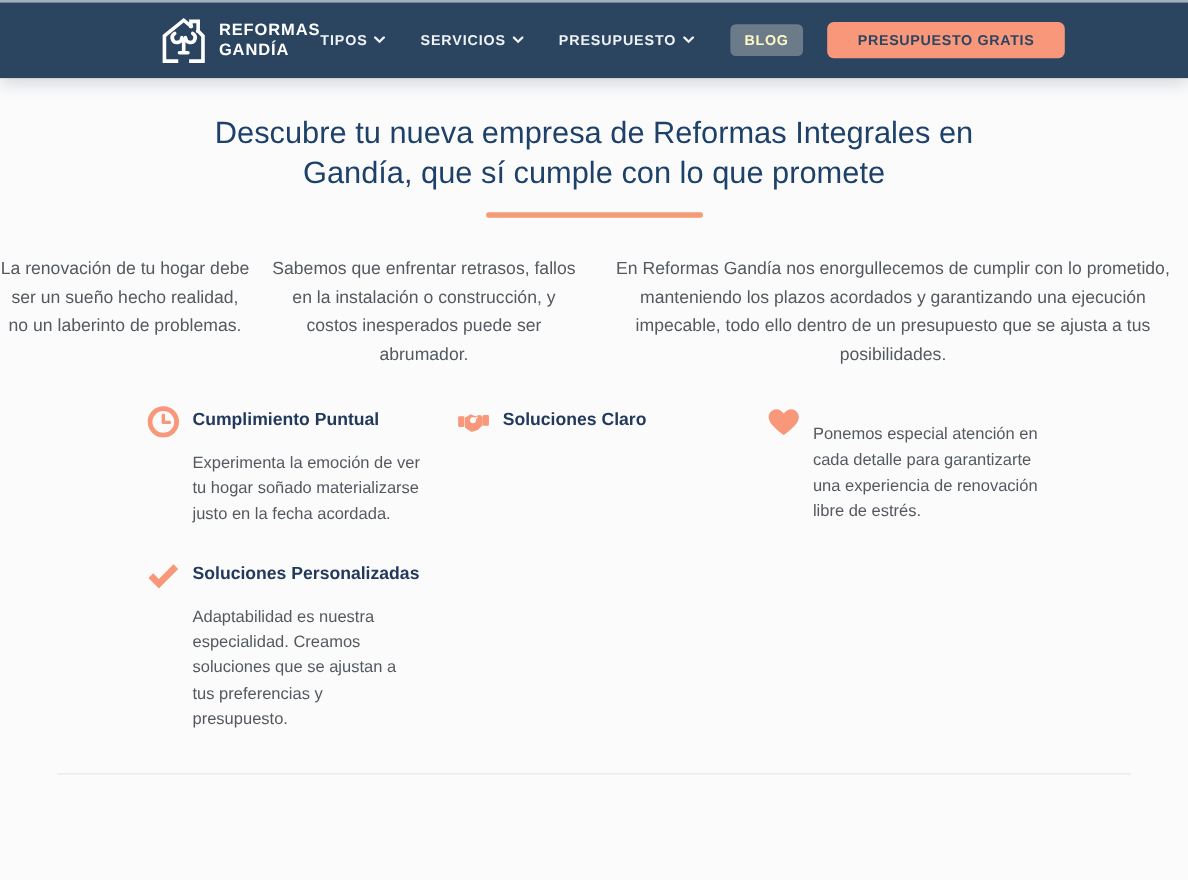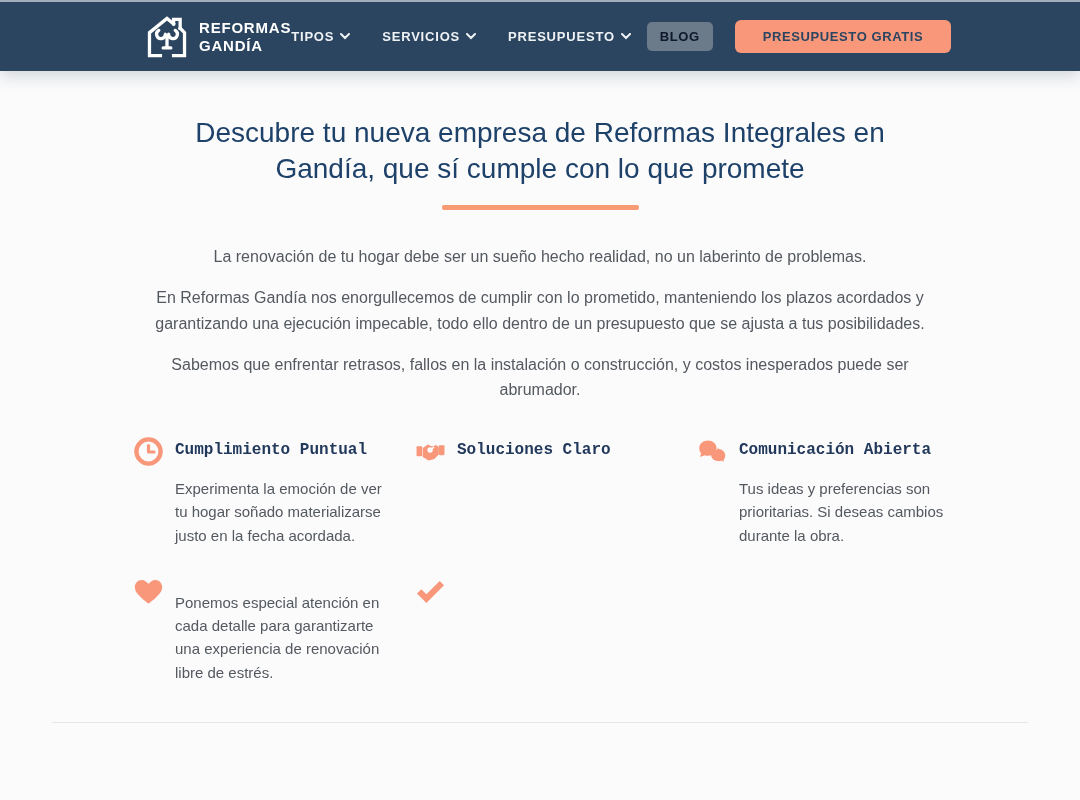--- a/index.html
+++ b/index.html
@@ -24,61 +24,60 @@
   .brand { display: flex; align-items: center; gap: 10px; cursor: pointer; }
   .brand-logo { width: 44px; height: 46px; display: block; }
   .brand-text { color: #ffffff; font-weight: bold; font-size: 15px; line-height: 1.15; letter-spacing: 0.8px; }
   .main-nav { margin-left: auto; display: flex; align-items: center; gap: 32px; }
   .nav-item {
     color: #eef2f5; font-size: 13px; font-weight: bold; letter-spacing: 0.8px;
     display: flex; align-items: center; gap: 6px; cursor: pointer; white-space: nowrap;
   }
   .chev { width: 10px; height: 7px; display: block; }
   .blog-btn {
-    margin-left: 16px; background: #6b7b8a; color: #0f172a;
+    margin-left: 33px; background: #6b7b8a; color: #fef9c3;
     font-size: 13px; font-weight: bold; letter-spacing: 0.6px;
     padding: 7px 13px; border-radius: 5px; border: none; cursor: pointer;
     font-family: inherit;
   }
   .cta-btn {
     margin-left: 22px; background: #f8977a; color: #2b4560;
     font-size: 13px; font-weight: bold; letter-spacing: 0.6px;
     padding: 9px 28px; border-radius: 6px; border: none; cursor: pointer;
     font-family: inherit; white-space: nowrap;
   }
 
   
   .hero { padding-top: 28px; text-align: center; }
   .hero-title {
-    max-width: 770px; margin: 16px auto;
+    max-width: 770px; margin: 4px auto;
     color: #1d4168; font-size: 28px; font-weight: 500; line-height: 1.3;
   }
   .title-underline {
     width: 197px; height: 5px; border-radius: 2px;
     background: #f79b74; margin: 17px auto 0 auto;
   }
-  .hero-paragraphs { margin-top: 34px; display: flex; flex-direction: column; gap: 15px; }
+  .hero-paragraphs { margin-top: 34px; display: flex; flex-direction: row; gap: 15px; }
   .hero-paragraphs p {
     max-width: 805px; margin: 0 auto;
     color: #54595f; font-size: 16px; line-height: 1.62;
   }
 
   
   .features {
     width: 812px; margin: 32px auto 0 auto;
     display: grid; grid-template-columns: repeat(3, 1fr);
     column-gap: 34px; row-gap: 28px;
   }
   .feature { display: flex; gap: 12px; }
   .feature-icon { flex: 0 0 29px; width: 29px; height: 29px; margin-top: 2px; }
   .feature-icon svg { width: 29px; height: 29px; display: block; }
   .feature-title {
     color: #22395c; font-size: 16px; font-weight: bold; line-height: 1.3;
     padding-top: 5px;
-    font-family: Liberation Mono, monospace;
   }
   .feature-text { color: #54595f; font-size: 15px; line-height: 1.55; margin-top: 16px; }
 
   
   .section-divider {
     width: 976px; margin: 38px auto 0 auto;
     border: none; border-top: 1px solid #e4e6e9; height: 0;
   }
 </style>
 </head>
@@ -136,22 +135,22 @@
     <button class="cta-btn">PRESUPUESTO GRATIS</button>
   </div>
 </header>
 
 <section class="hero">
   <h1 class="hero-title">Descubre tu nueva empresa de Reformas Integrales en Gandía, que sí cumple con lo que promete</h1>
   <div class="title-underline"></div>
 
   <div class="hero-paragraphs">
     <p>La renovación de tu hogar debe ser un sueño hecho realidad, no un laberinto de problemas.</p>
+    <p>Sabemos que enfrentar retrasos, fallos en la instalación o construcción, y costos inesperados puede ser abrumador.</p>
     <p>En Reformas Gandía nos enorgullecemos de cumplir con lo prometido, manteniendo los plazos acordados y garantizando una ejecución impecable, todo ello dentro de un presupuesto que se ajusta a tus posibilidades.</p>
-    <p>Sabemos que enfrentar retrasos, fallos en la instalación o construcción, y costos inesperados puede ser abrumador.</p>
   </div>
 </section>
 
 <section class="features">
 
   <div class="feature">
     <div class="feature-icon">
       <svg viewBox="0 0 24 24" fill="none">
         <circle cx="12" cy="12" r="10" stroke="#f8977a" stroke-width="3.6"></circle>
         <path d="M12 7v5.4h4.6" stroke="#f8977a" stroke-width="2.6" stroke-linecap="round" stroke-linejoin="round"></path>
@@ -171,48 +170,40 @@
         <path d="M6.5 8.5l5-3.2 4 1.8 4.2-1.4 2.3 2.3v7l-4.3 4.2-5.4 1.6-5.8-3.6z" fill="#f8977a"></path>
         <circle cx="13.6" cy="10.6" r="2.6" fill="#ffffff"></circle>
         <path d="M13.6 10.6l3.4-2.6" stroke="#ffffff" stroke-width="1.3" stroke-linecap="round"></path>
       </svg>
     </div>
     <div>
       <div class="feature-title">Soluciones Claro</div>
     </div>
   </div>
 
-  <div class="feature">
-    <div class="feature-icon">
-      <svg viewBox="0 0 24 22" fill="none">
-        <path d="M1 8.2C1 4.6 4.2 1.8 8.2 1.8s7.2 2.8 7.2 6.4-3.2 6.4-7.2 6.4c-.9 0-1.8-.1-2.6-.4L1.6 15.6l1-2.9C1.6 11.5 1 9.9 1 8.2z" fill="#f8977a"></path>
-        <path d="M10.2 14.9c.8 2.8 3.7 4.8 7.1 4.8.8 0 1.6-.1 2.3-.3l3.2 1.3-.9-2.6c.9-1 1.4-2.4 1.4-3.8 0-3.2-2.8-5.9-6.4-6.2" fill="#f8977a" stroke="#fbfbfc" stroke-width="1.4"></path>
-      </svg>
-    </div>
-    <div>
-      <div class="feature-title">Comunicación Abierta</div>
-      <div class="feature-text">Tus ideas y preferencias son prioritarias. Si deseas cambios durante la obra.</div>
-    </div>
-  </div>
 
   <div class="feature">
     <div class="feature-icon">
       <svg viewBox="0 0 24 22" fill="#f8977a">
         <path d="M12 21S3.8 15.3 1.4 10.6C-.7 6.3 2 1.5 6.3 1.5c2.4 0 4.3 1.4 5.7 3.3 1.4-1.9 3.3-3.3 5.7-3.3 4.3 0 7 4.8 4.9 9.1C20.2 15.3 12 21 12 21z"></path>
       </svg>
     </div>
     <div>
       <div class="feature-text">Ponemos especial atención en cada detalle para garantizarte una experiencia de renovación libre de estrés.</div>
     </div>
   </div>
 
 
   <div class="feature">
     <div class="feature-icon">
       <svg viewBox="0 0 24 22" fill="#f8977a">
         <path d="M8.6 20.5L0.8 12.7l3.6-3.6 4.2 4.2L19.6 2.3l3.6 3.6z"></path>
       </svg>
     </div>
+    <div>
+      <div class="feature-title">Soluciones Personalizadas</div>
+      <div class="feature-text">Adaptabilidad es nuestra especialidad. Creamos soluciones que se ajustan a tus preferencias y presupuesto.</div>
+    </div>
   </div>
 
 </section>
 
 <hr class="section-divider">
 
 </body></html>

